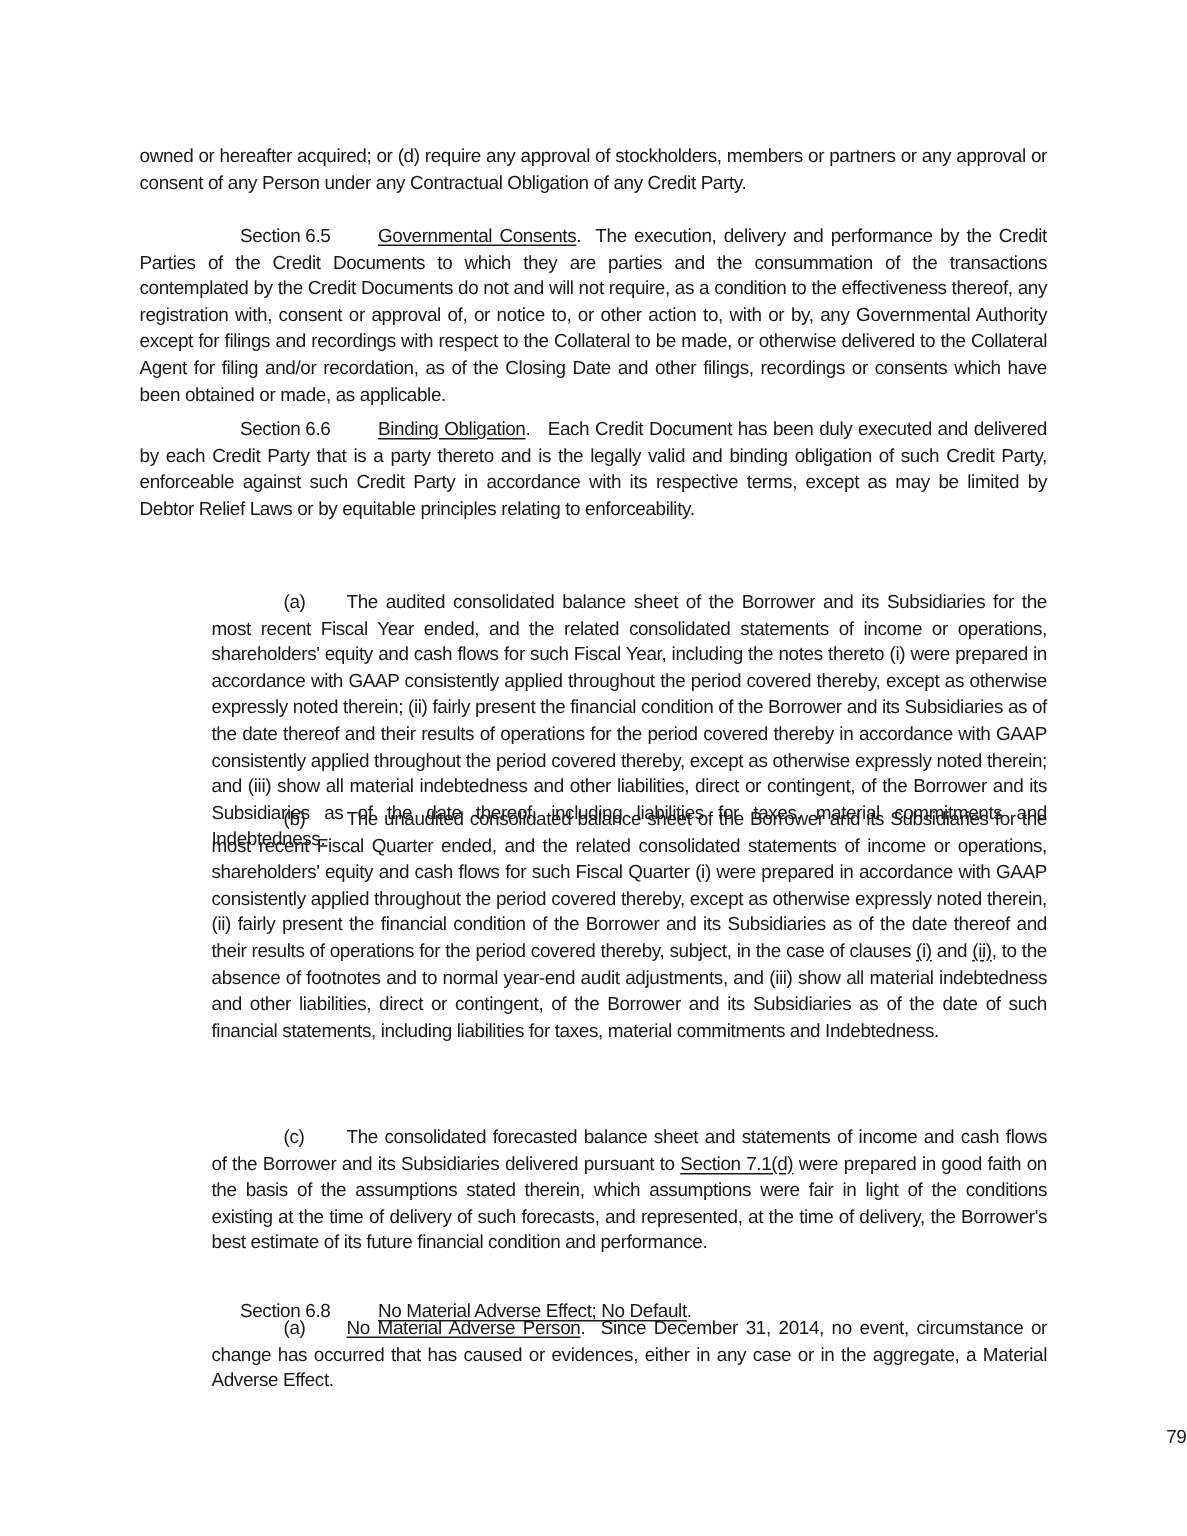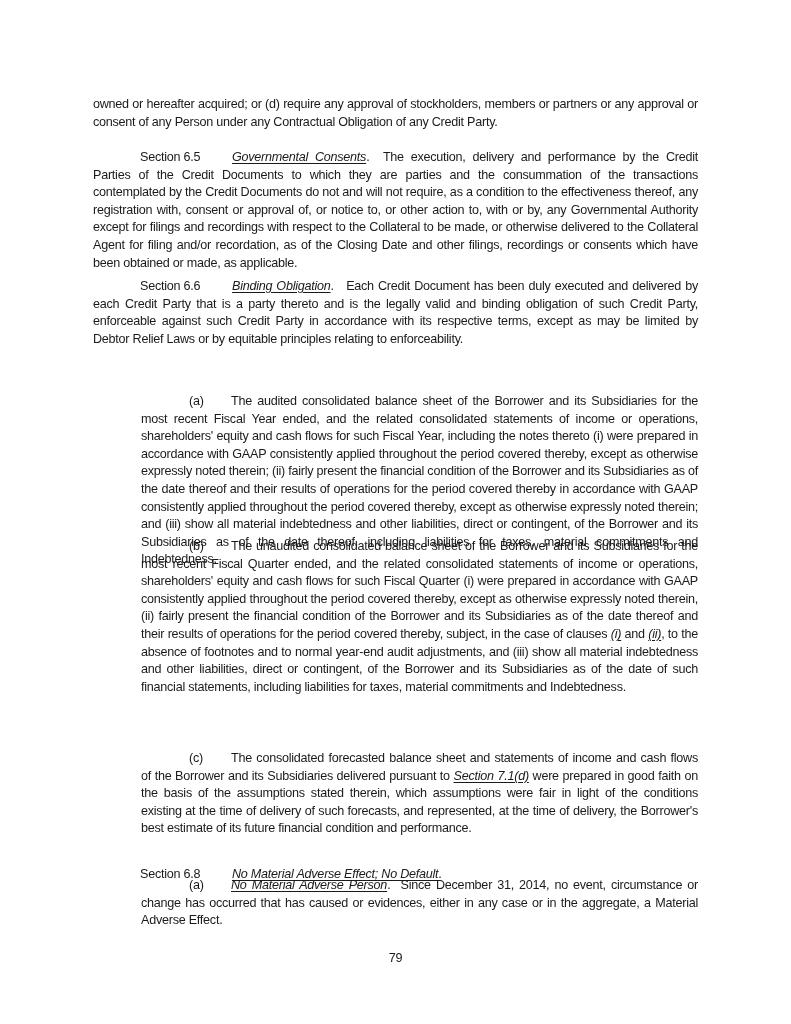--- a/index.html
+++ b/index.html
@@ -8,29 +8,29 @@
     position: absolute; left: 0; top: 0; width: 791px; height: 1024px;
     background: #ffffff; color: #1a1a1a;
     font-family: "Liberation Sans", sans-serif;
     font-size: 12.6px; line-height: 17.6px;
     letter-spacing: -0.25px;
   }
   .block { position: absolute; text-align: justify; }
   .full { left: 93px; width: 605px; }
   .sub  { left: 141px; width: 557px; }
   .block p { margin: 0; }
-  .u { text-decoration: underline; text-underline-offset: 2px; font-style: italic; }
+  .u { text-decoration: underline; text-underline-offset: 2px; }
   .tab-sec { display: inline-block; width: 47px; }
-  .sec-num { display: inline-block; width: 92px; }
+  .sec-num { display: inline-block; width: 92px; margin-left: 20px; }
   .sub-lbl { display: inline-block; width: 42px; }
   .ind-sub { display: inline-block; width: 48px; }
   .last { text-align-last: left; }
   .pagenum {
     position: absolute; left: 0; width: 791px; top: 950px;
-    text-align: center; font-family: "Liberation Sans", sans-serif; font-size: 12.6px;
+    text-align: right; font-family: "Liberation Sans", sans-serif; font-size: 12.6px;
   }
 </style>
 </head>
 <body>
 
 <div class="page">
 
   <div class="block full last" style="top:96px;">
     <p>owned or hereafter acquired; or (d) require any approval of stockholders, members or partners or any approval or consent of any Person under any Contractual Obligation of any Credit Party.</p>
   </div>

